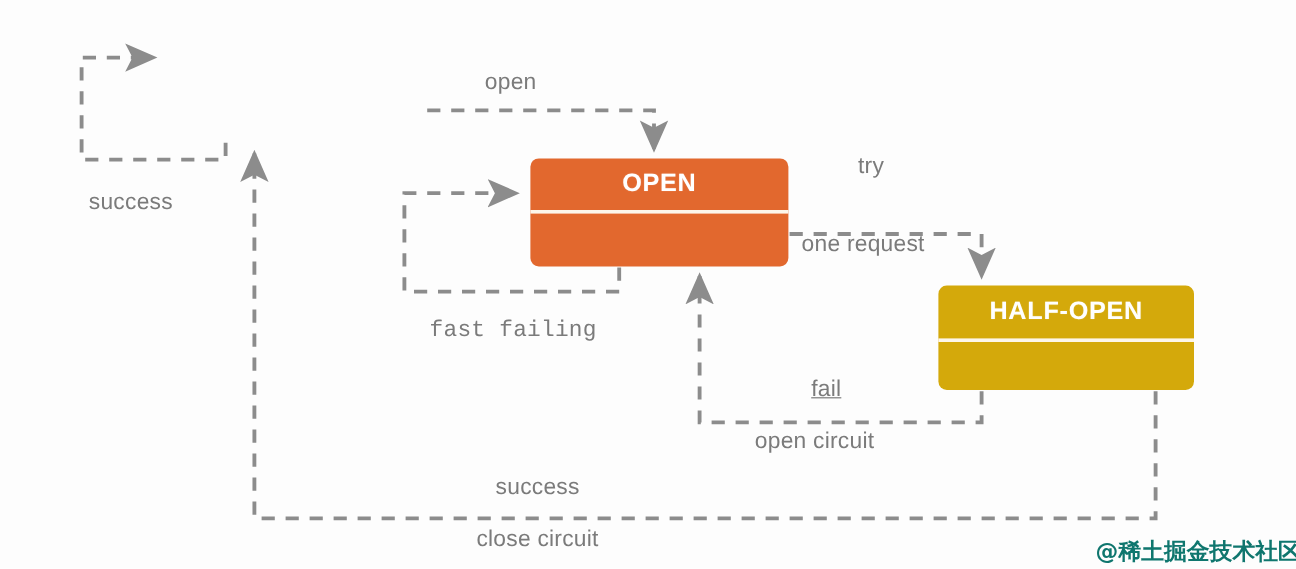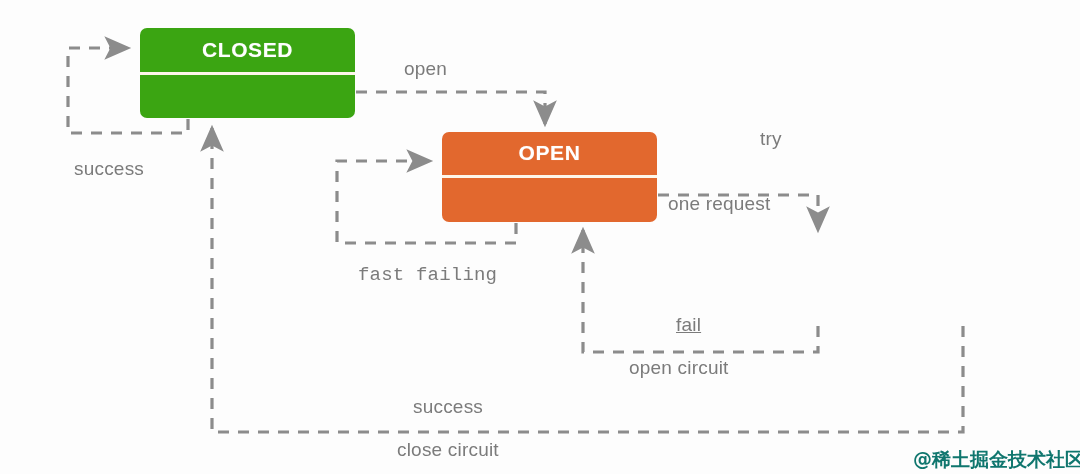--- a/index.html
+++ b/index.html
@@ -86,38 +86,38 @@
       <path d="M516,223 L516,243 L337,243 L337,161 L430,161" marker-end="url(#arrowhead)"></path>
 
       <path d="M658,195 L818,195 L818,230" marker-end="url(#arrowhead)"></path>
 
       <path d="M818,326 L818,352 L583,352 L583,230" marker-end="url(#arrowhead)"></path>
 
       <path d="M963,326 L963,432 L212,432 L212,128" marker-end="url(#arrowhead)"></path>
     </g>
   </svg>
 
-  <div class="state-box" style="left:140px; top:28px; width:215px; height:90px; background:#3ba512;">
-    <div class="state-title" style="top:10px;">CLOSED</div>
-    <div class="state-divider" style="top:44px;"></div>
-  </div>
 
   <div class="state-box" style="left:442px; top:132px; width:215px; height:90px; background:#e2682e;">
     <div class="state-title" style="top:9px;">OPEN</div>
     <div class="state-divider" style="top:43px;"></div>
   </div>
 
+  <div class="state-box" style="left:782px; top:238px; width:213px; height:87px; background:#d4a90b;">
+    <div class="state-title" style="top:10px;">HALF-OPEN</div>
+    <div class="state-divider" style="top:44px;"></div>
+  </div>
 
   <div class="edge-label" style="left:404px; top:58px;">open</div>
 
   <div class="edge-label" style="left:74px; top:158px;">success</div>
 
   <div class="edge-label" style="left:358px; top:264px;font-family:Liberation Mono, monospace;">fast failing</div>
 
-  <div class="edge-label" style="left:715px; top:128px;margin-left:45px;">try</div>
+  <div class="edge-label" style="left:715px; top:128px;">try</div>
   <div class="edge-label" style="left:668px; top:157px;margin-top:36px;">one request</div>
 
   <div class="edge-label" style="left:676px; top:314px;text-decoration:underline;">fail</div>
   <div class="edge-label" style="left:629px; top:357px;text-align:right;">open circuit</div>
 
   <div class="edge-label" style="left:413px; top:396px;">success</div>
   <div class="edge-label" style="left:397px; top:439px;">close circuit</div>
 
   <div class="watermark" style="left:913px; top:447px;">@稀土掘金技术社区</div>
 

